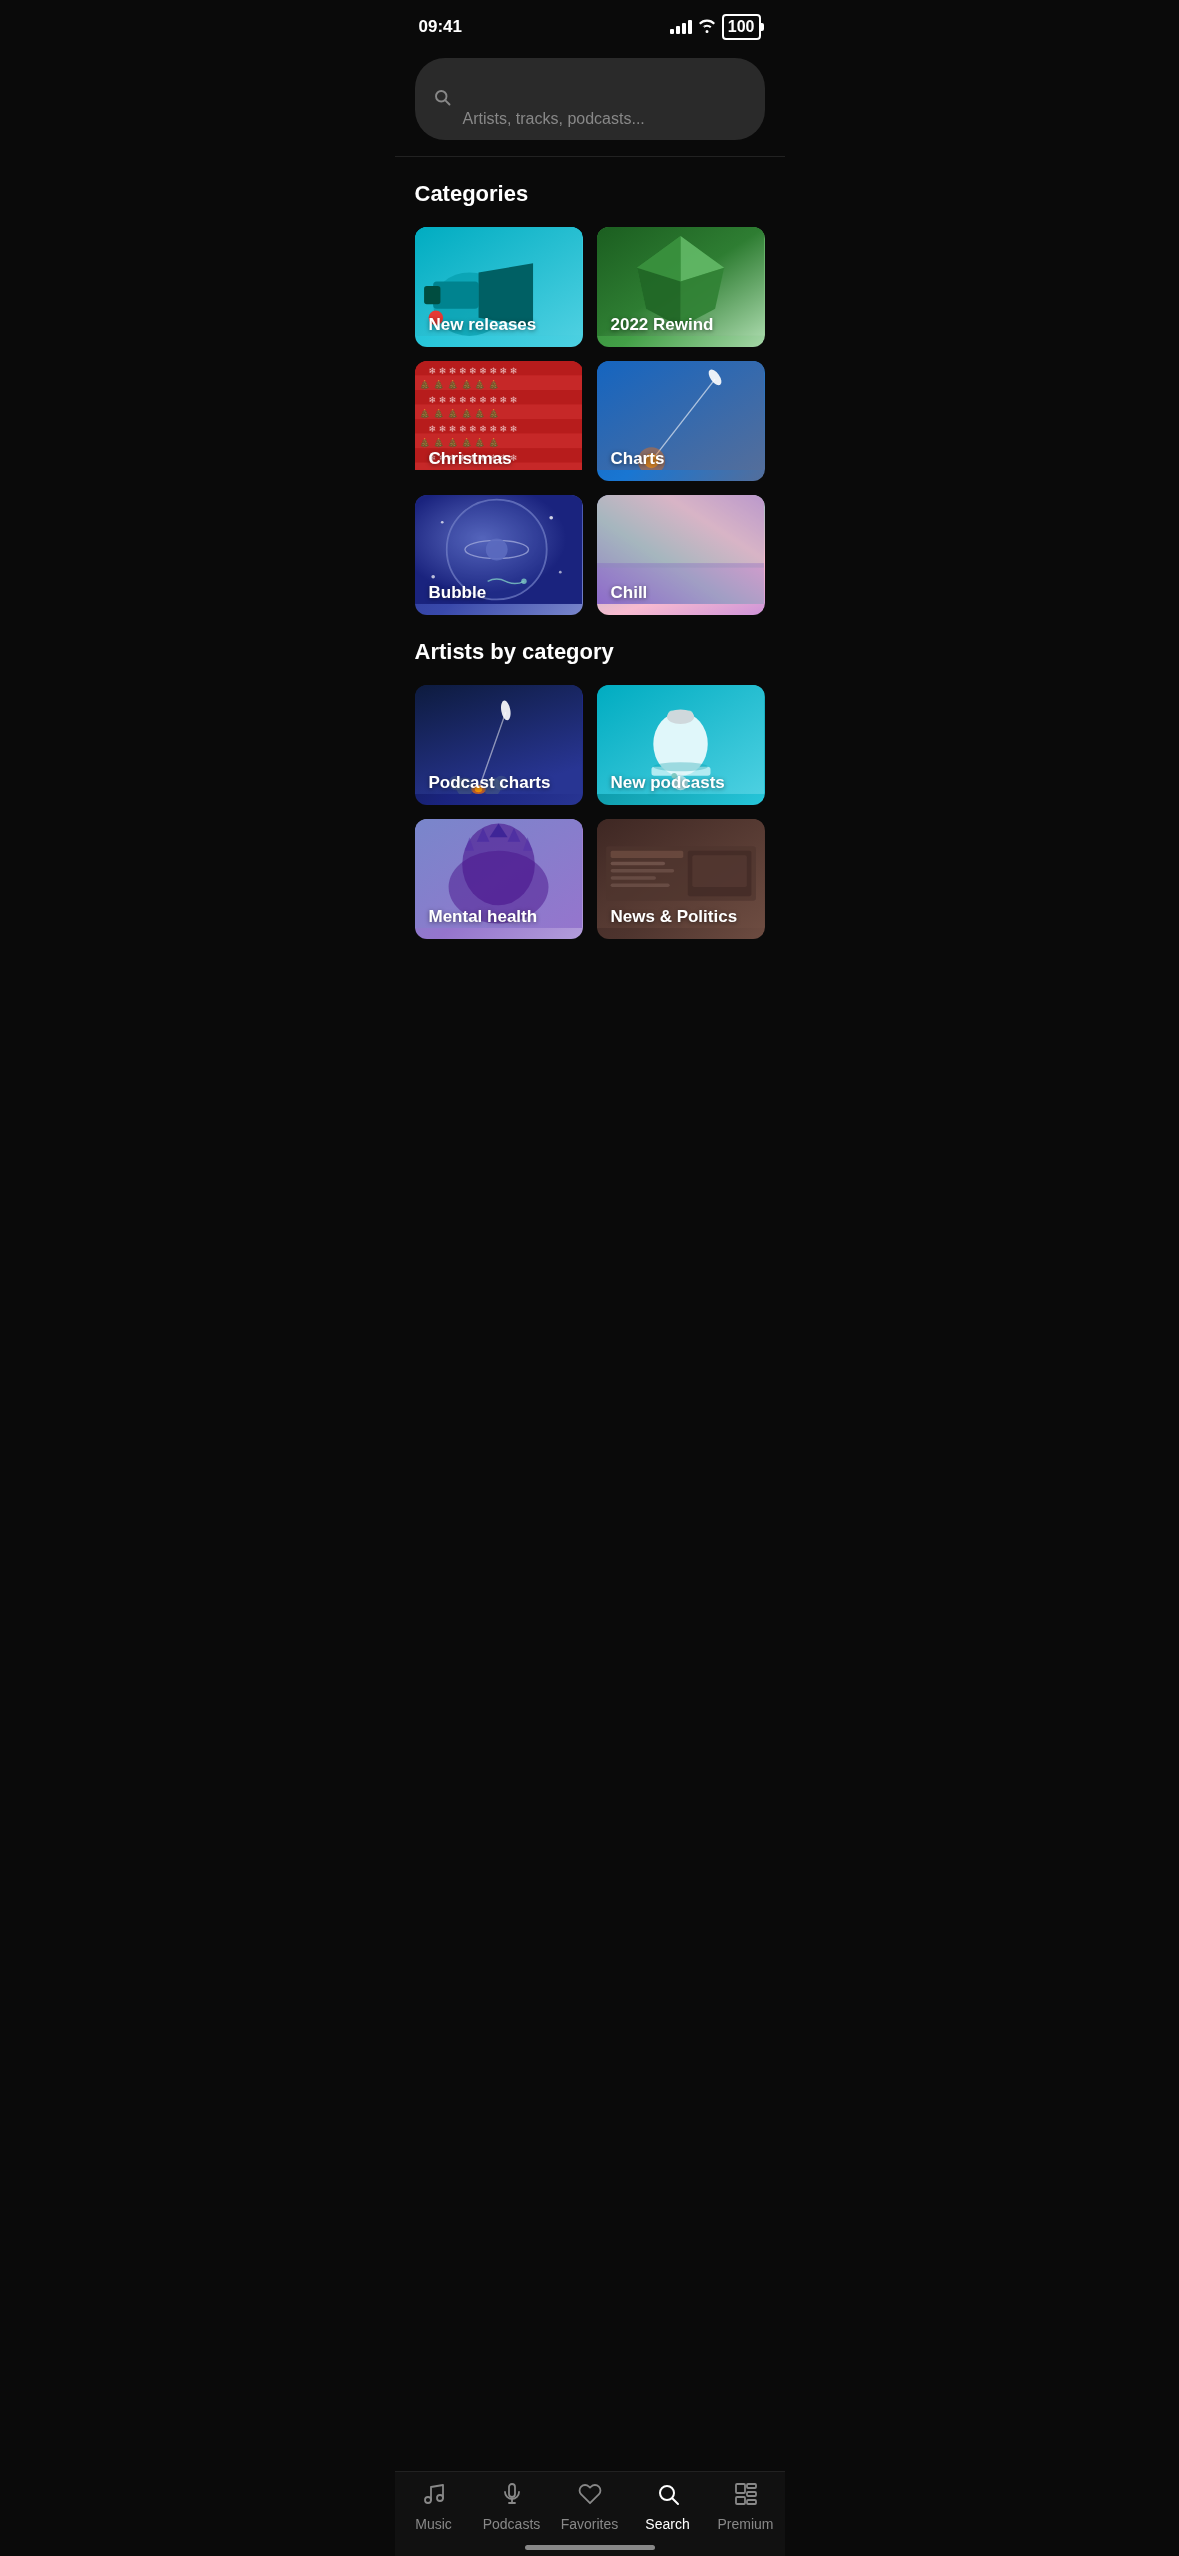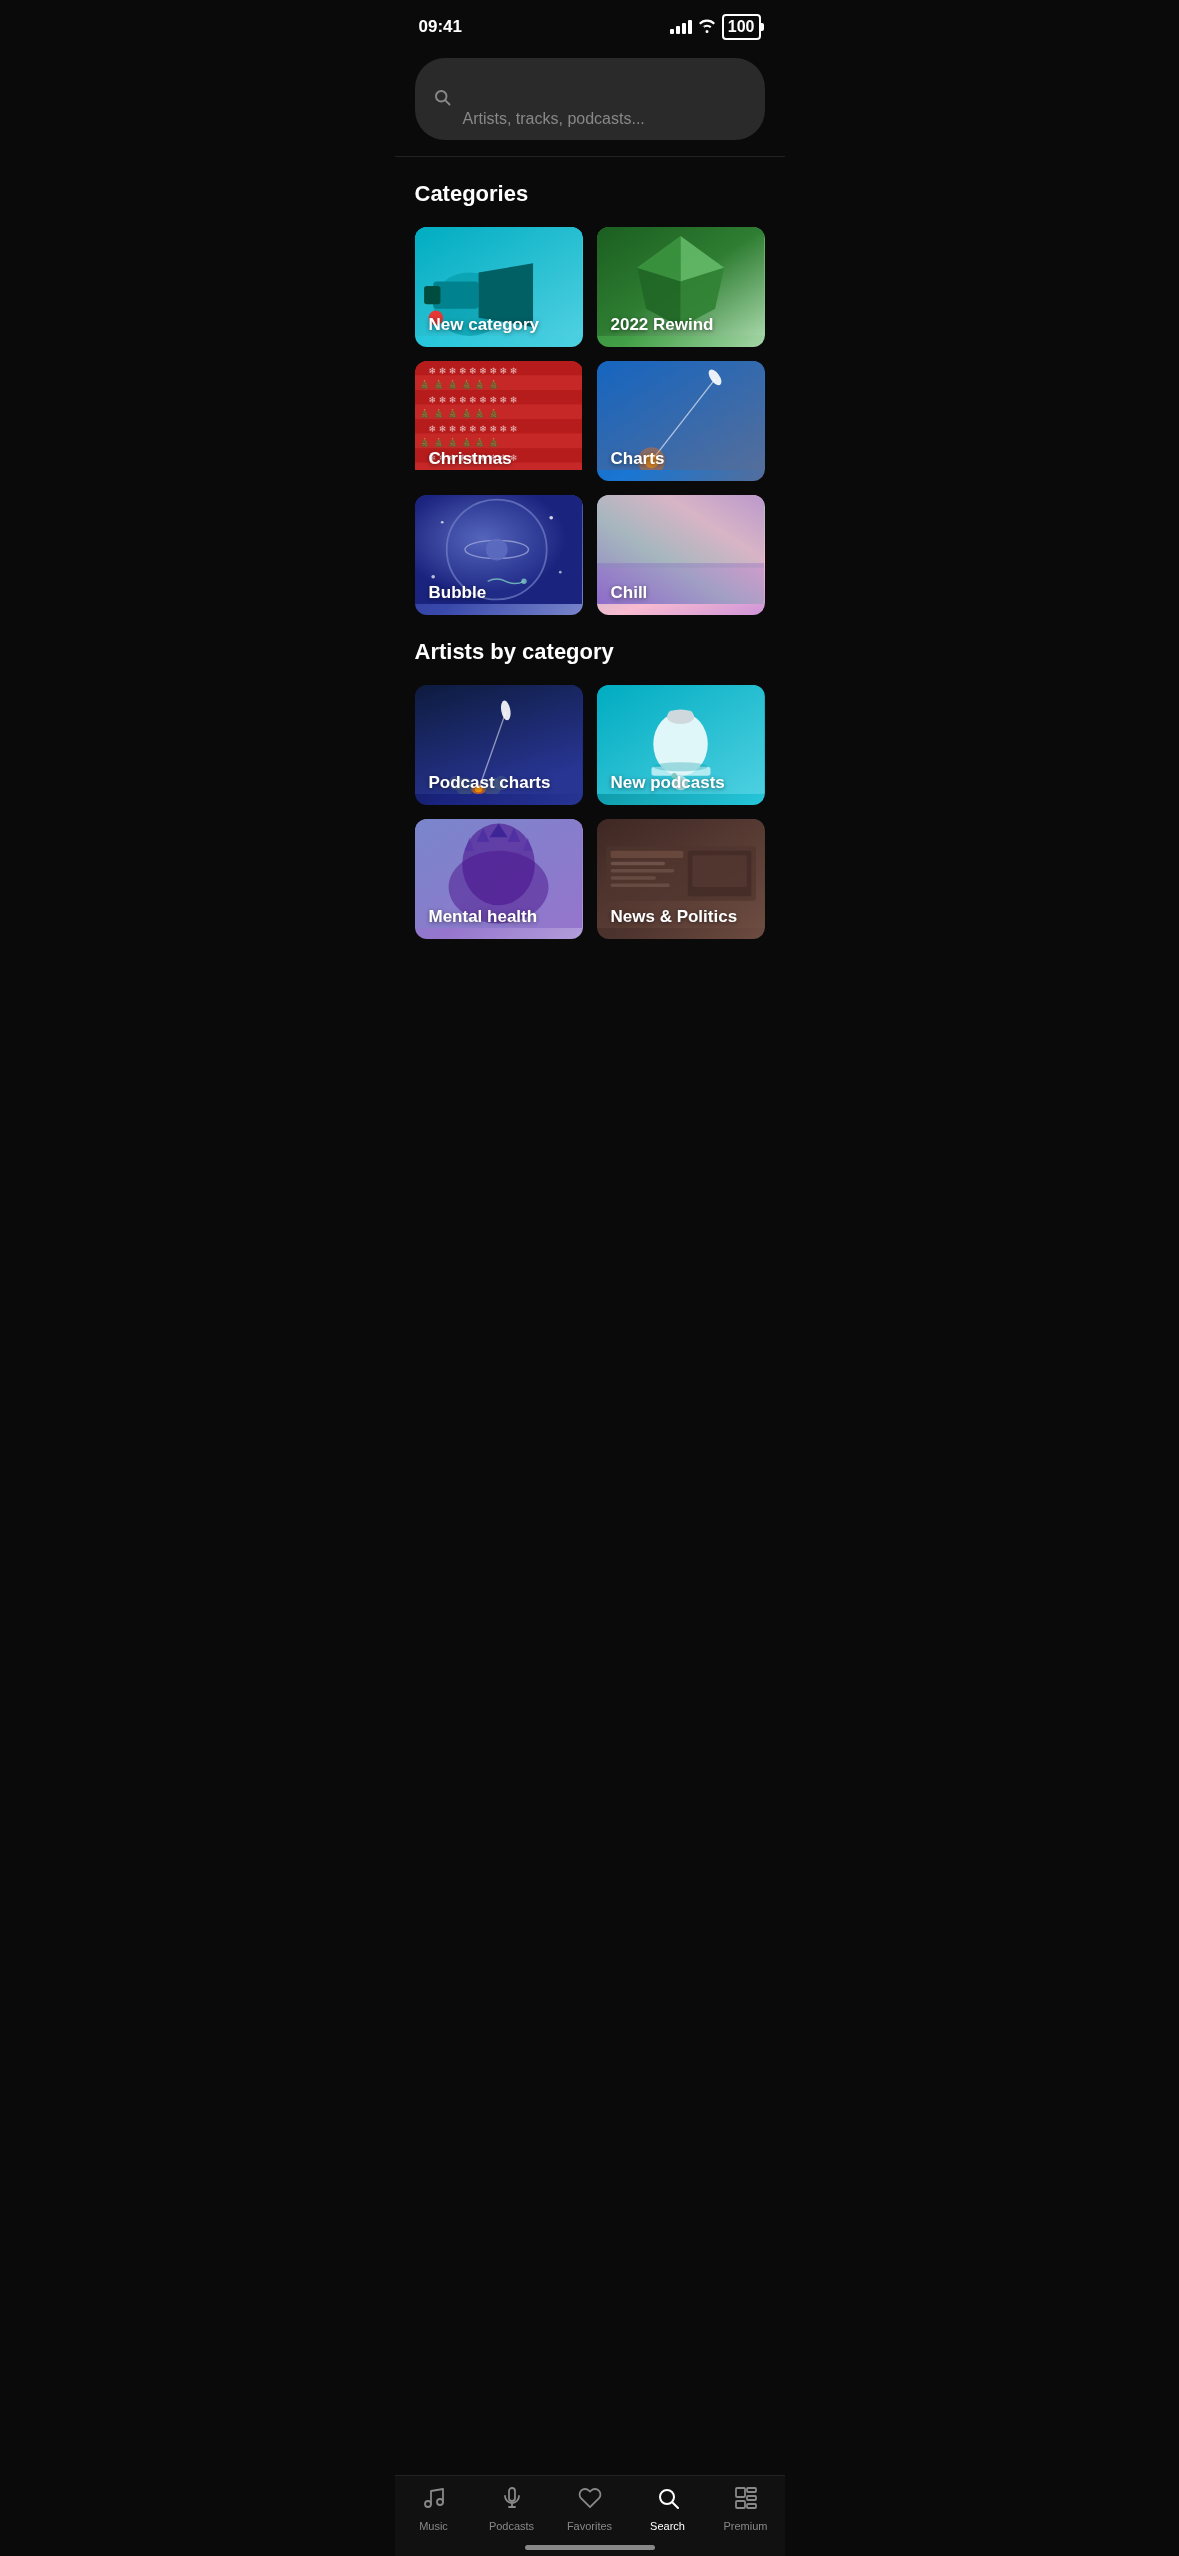--- a/index.html
+++ b/index.html
@@ -188,21 +188,21 @@
       align-items: center;
       gap: 4px;
       cursor: pointer;
       flex: 1;
     }
     .nav-icon {
       font-size: 22px;
       color: #888;
     }
     .nav-label {
-      font-size: 11px;
+      font-size: 14px;
       color: #888;
     }
     .nav-item.active .nav-icon,
     .nav-item.active .nav-label {
       color: #fff;
     }
 
     .home-indicator {
       position: fixed;
       bottom: 6px;
@@ -279,21 +279,21 @@
           </linearGradient>
         </defs>
 
         <ellipse cx="60" cy="85" rx="40" ry="35" fill="#0097a7" opacity="0.6"></ellipse>
         <rect x="20" y="60" width="50" height="30" rx="4" fill="#00838f"></rect>
         <polygon points="70,50 70,100 130,110 130,40" fill="#006064"></polygon>
         <rect x="10" y="65" width="18" height="20" rx="3" fill="#004d40"></rect>
 
         <circle cx="23" cy="100" r="8" fill="#e53935"></circle>
       </svg>
-      <span class="card-label">New category</span>
+      <span class="card-label">New releases</span>
     </div>
 
     <div class="category-card card-2022">
       <svg class="card-art" viewBox="0 0 185 120" preserveAspectRatio="xMidYMid slice">
         <rect width="185" height="120" fill="#2e7d32"></rect>
         <defs>
           <linearGradient id="green-grad" x1="0" y1="0" x2="1" y2="1">
             <stop offset="0%" stop-color="#1b5e20"></stop>
             <stop offset="50%" stop-color="#2e7d32"></stop>
             <stop offset="100%" stop-color="#a5d6a7"></stop>

